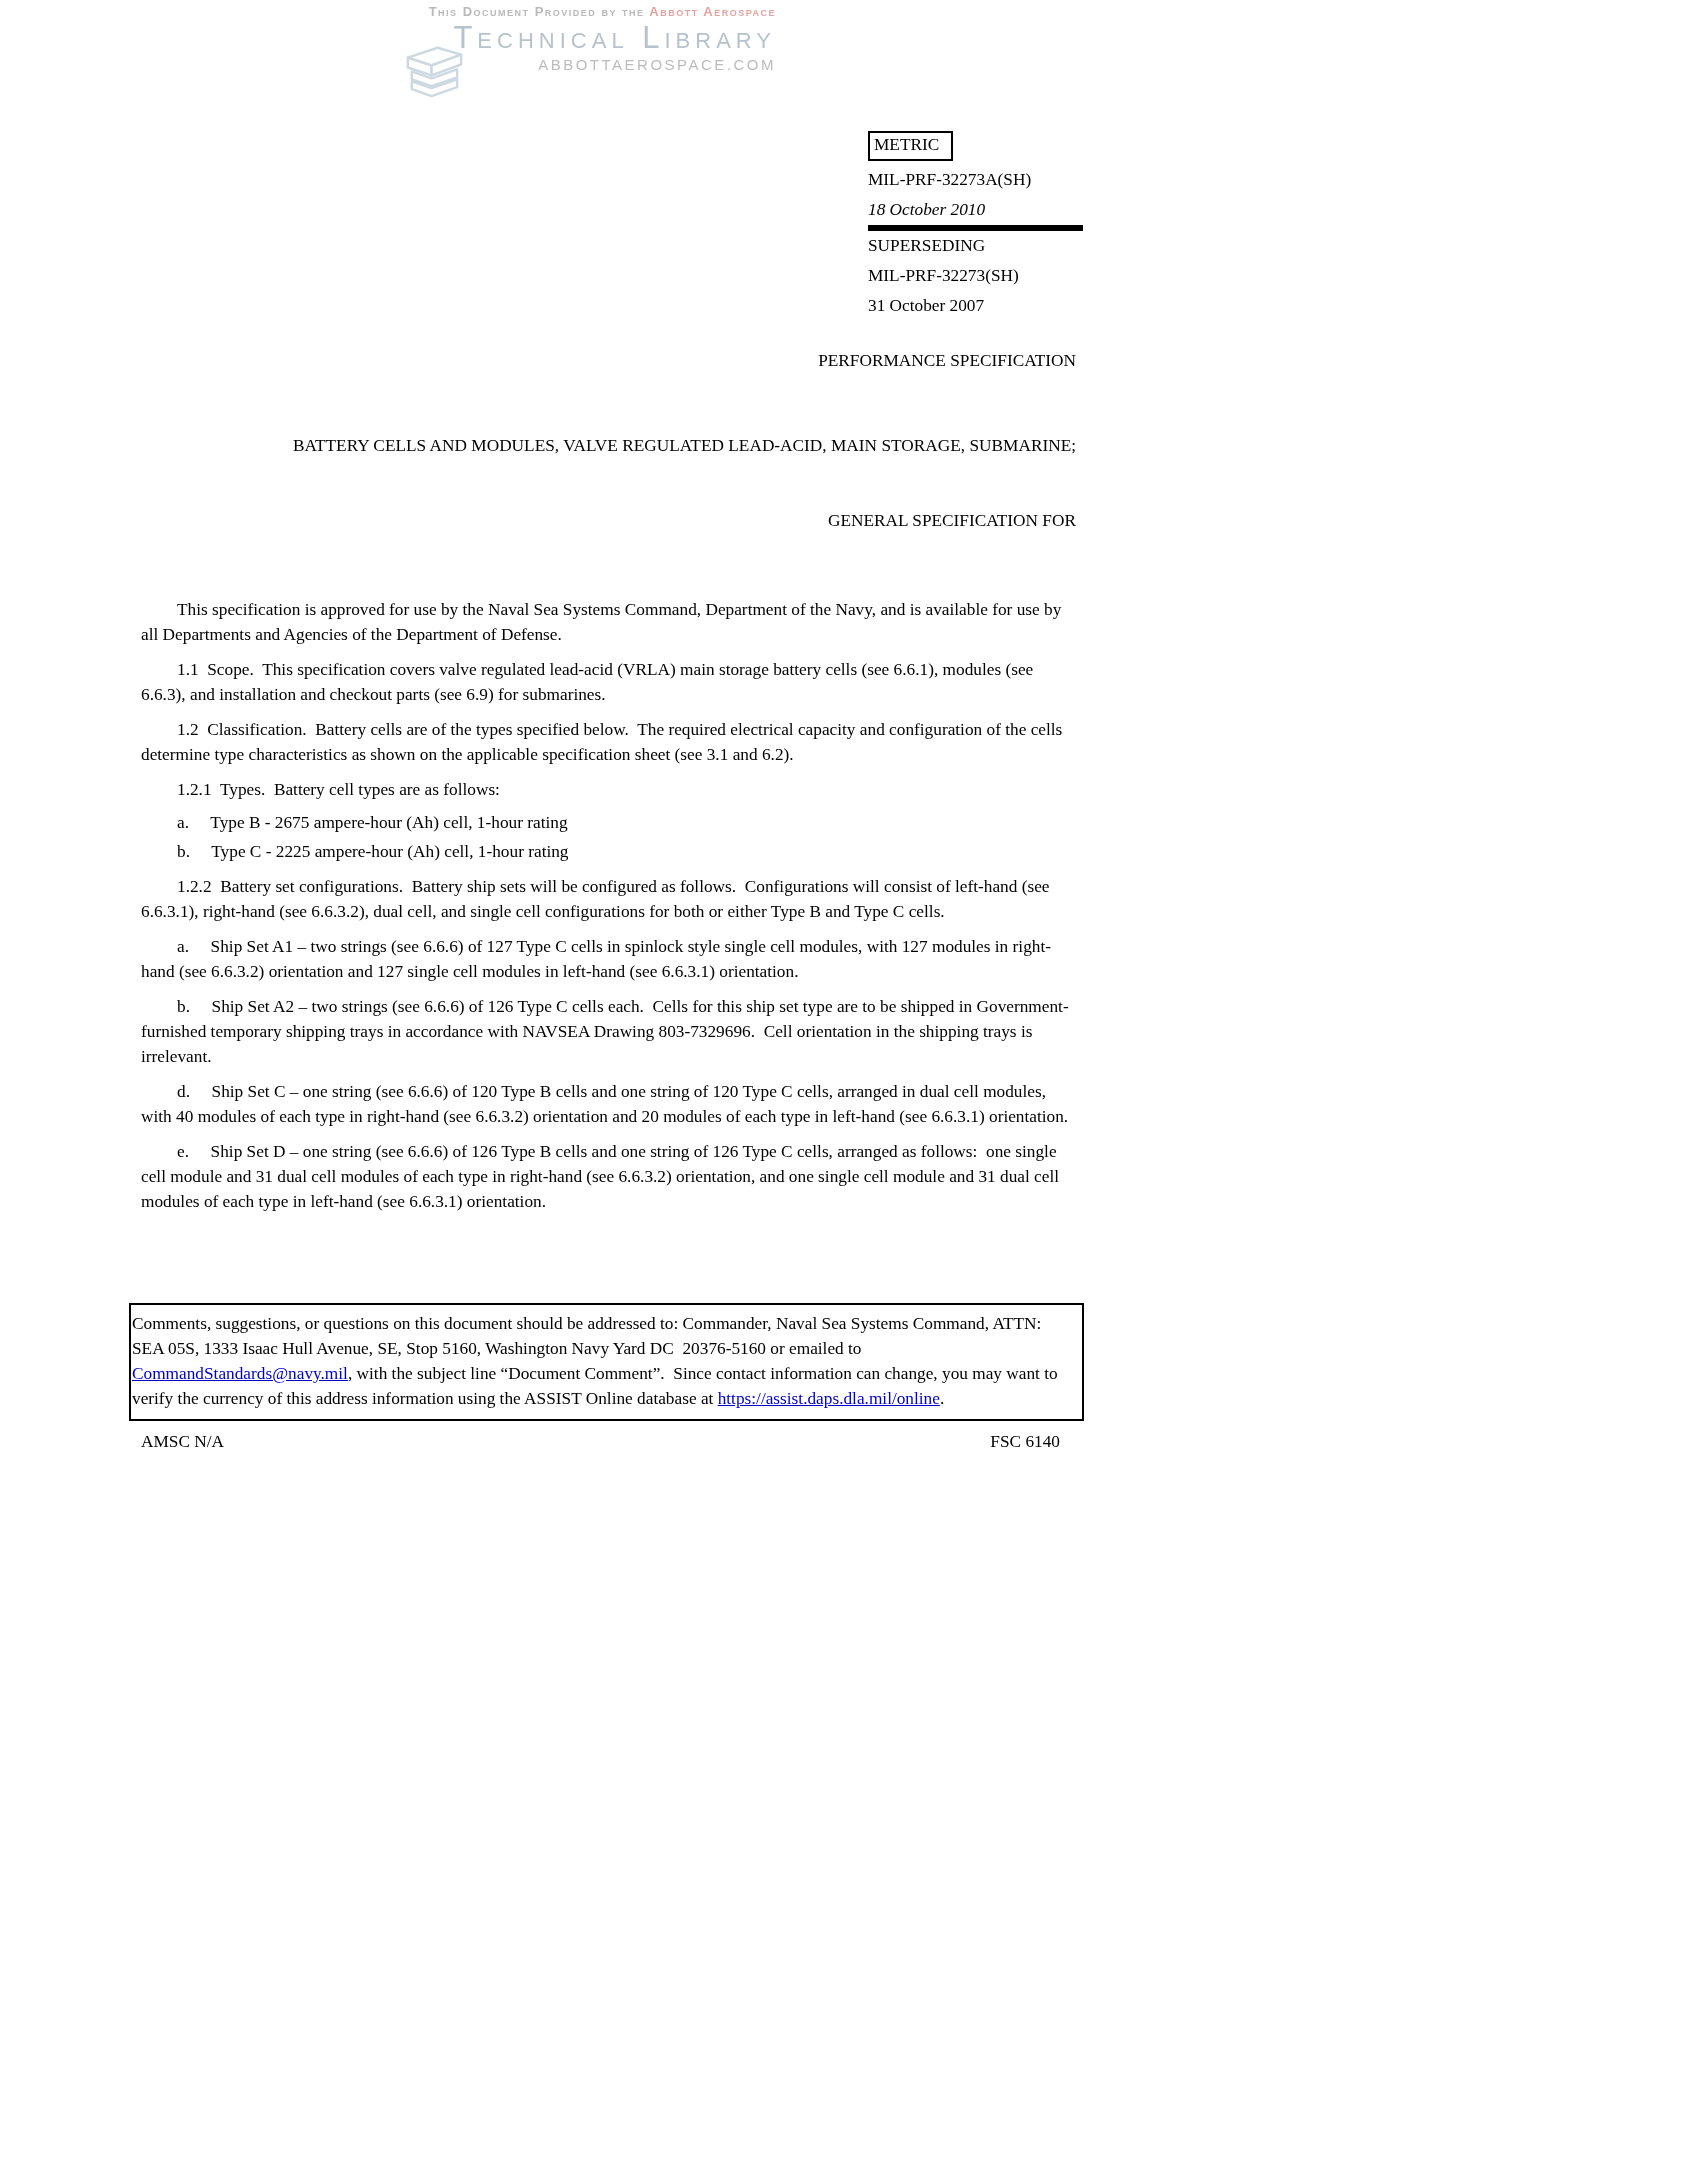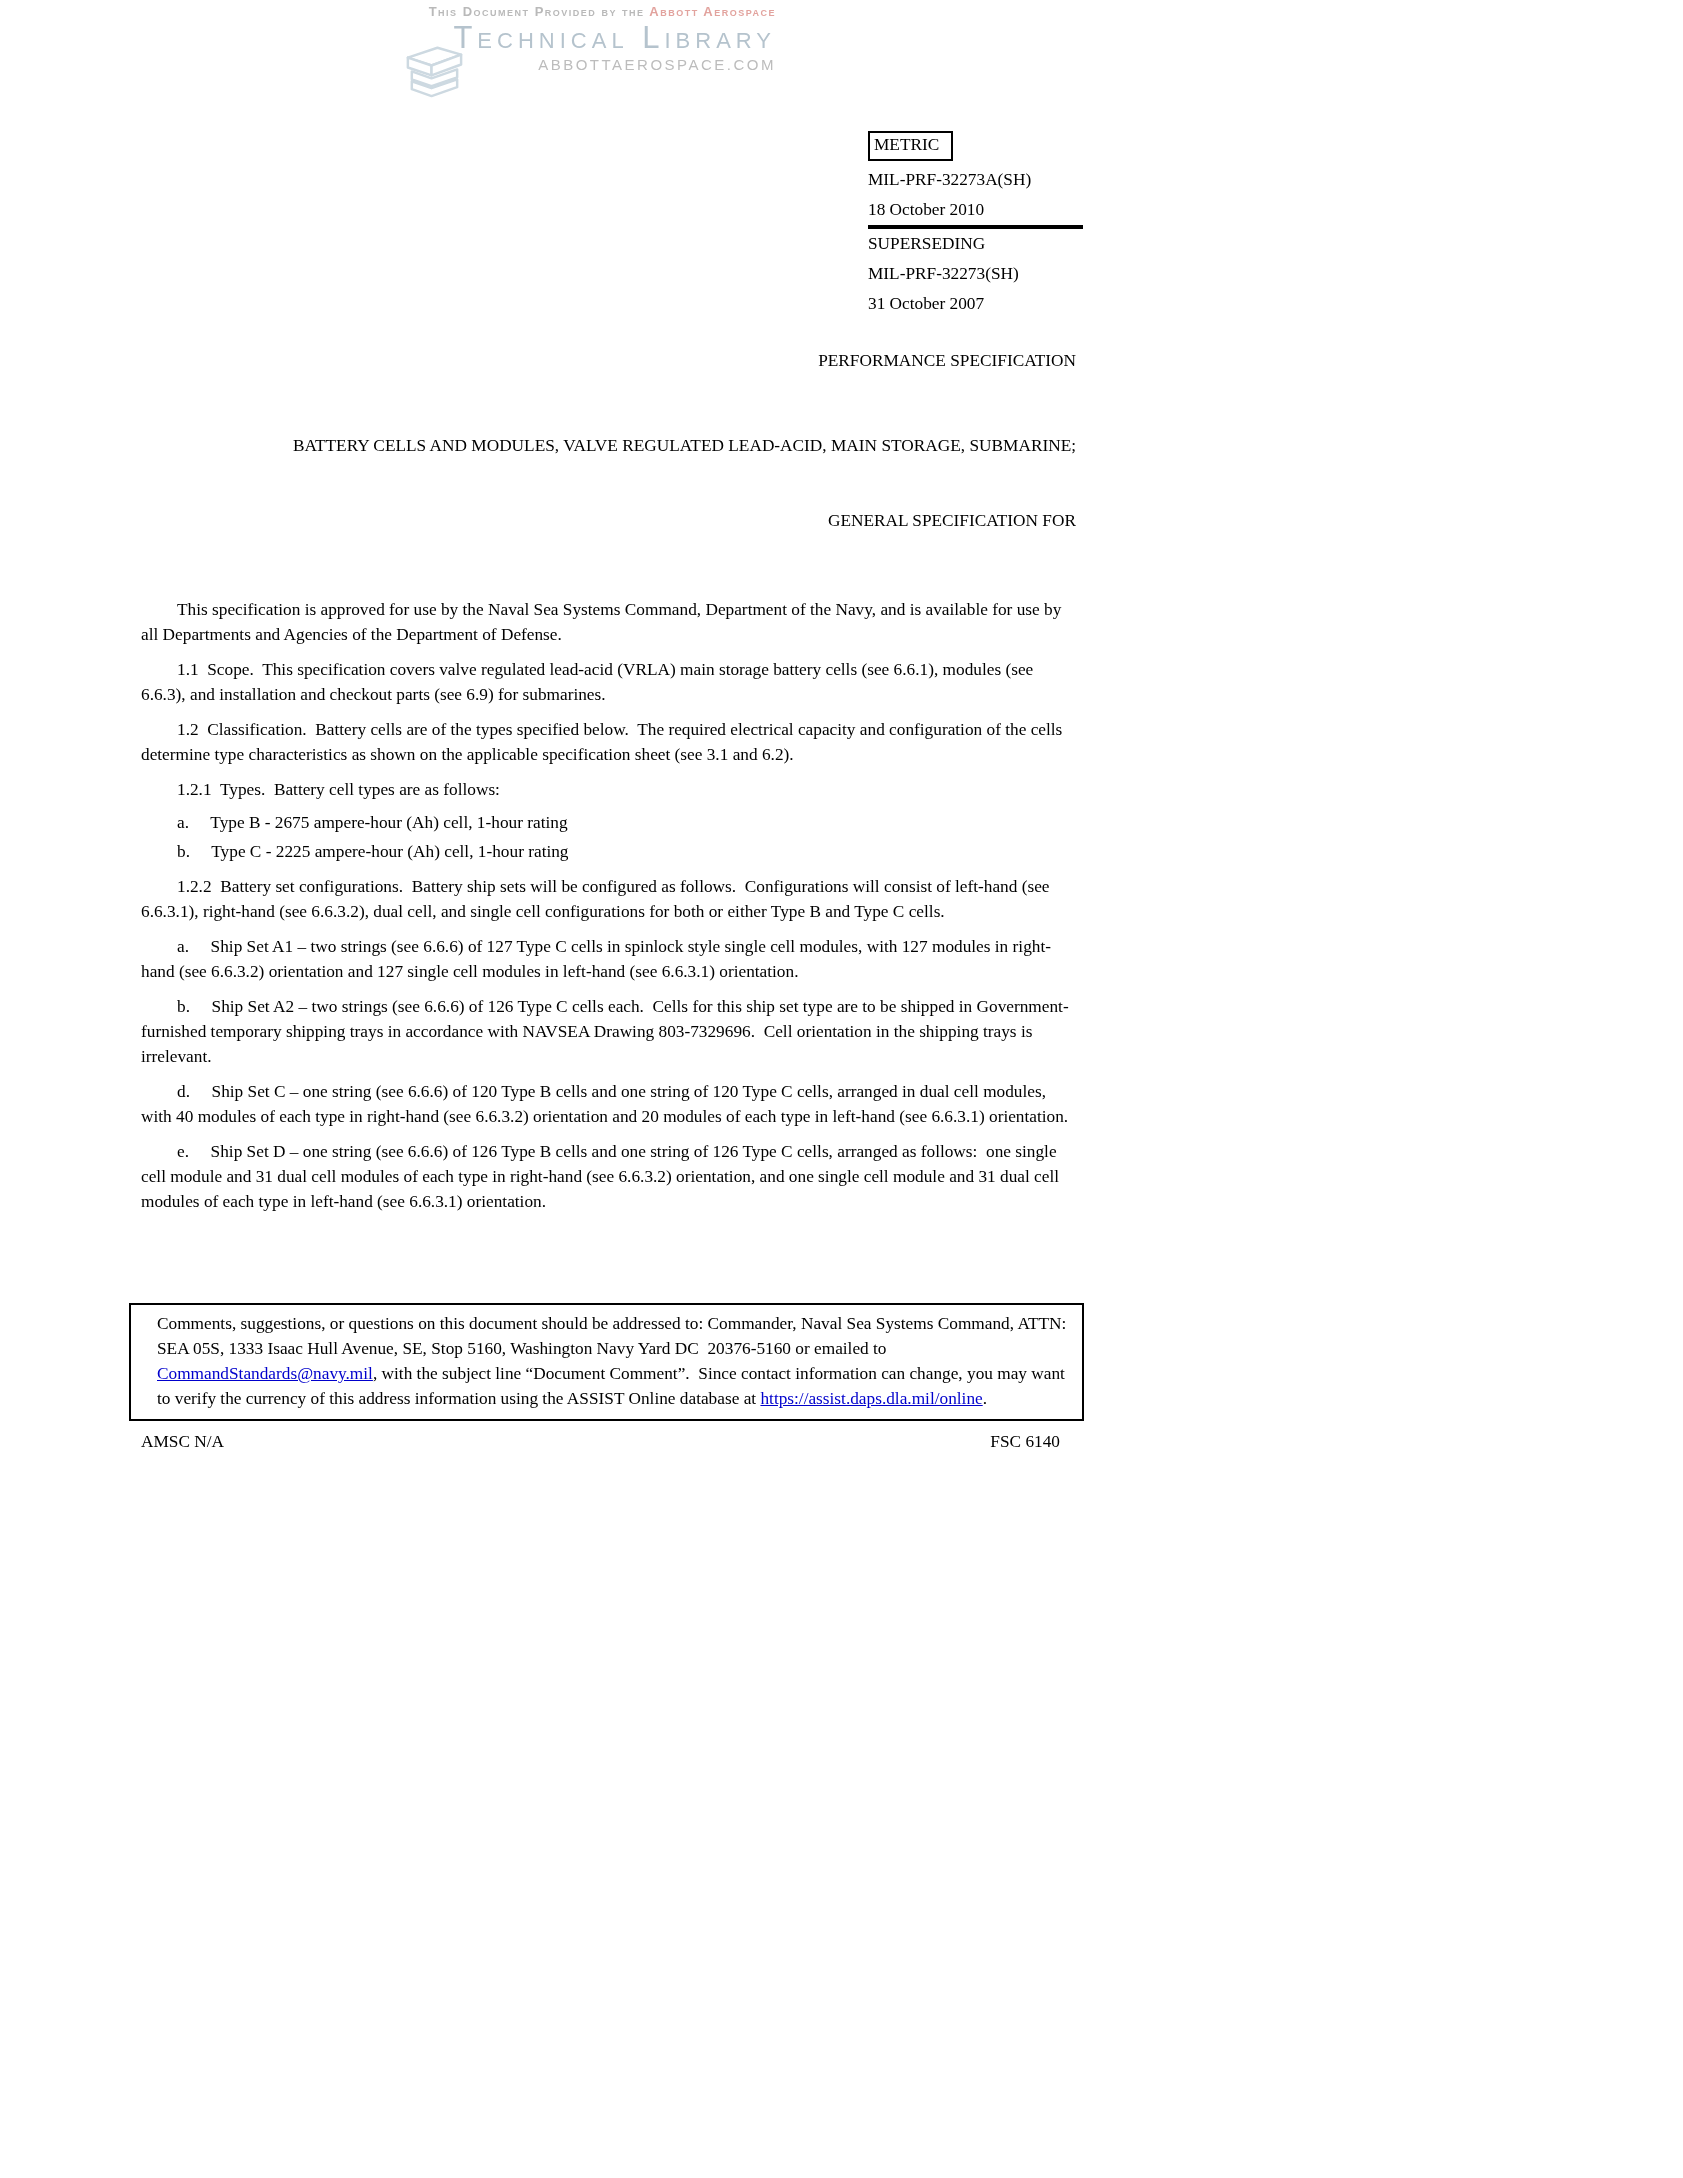--- a/index.html
+++ b/index.html
@@ -29,37 +29,37 @@
   .logo-site { font-size:15px; letter-spacing:2.5px; color:#bcbcbc; margin-top:3px; line-height:15px; }
   .logo-icon { position:absolute; left:-6px; top:24px; }
 
   
   .doc-header { position:absolute; left:868px; top:131px; width:215px; font-size:17.3px; }
   .metric-box {
     display:inline-block; border:2px solid #000;
     padding:2px 12px 4px 4px; margin-bottom:4px;
   }
   .hdr-line { line-height:30px; white-space:pre; }
-  .hdr-underline { border-bottom:4px solid #000000; }
+  .hdr-underline { border-bottom:6px solid #000000;font-style:italic; }
 
   
   .content { position:absolute; left:129px; top:348px; width:955px; font-size:17.3px; line-height:25px; }
   .center { text-align:right; }
   .para { margin:10px 8px 0 12px; text-indent:36px; white-space:pre-wrap; }
   .flush { text-indent:0; }
   .mt0 { margin-top:0; }
   .mt8 { margin-top:8px; }
   .mt4 { margin-top:4px; }
   .mt14 { margin-top:14px; }
   .mt16 { margin-top:16px; }
   .u { }
 
   
   .bottom-block { position:absolute; left:129px; top:1303px; width:955px; font-size:17.3px; line-height:25px; }
-  .comments-box { border:2px solid #000; padding:6px 10px 8px 26px; }
+  .comments-box { border:2px solid #000; padding:6px 10px 8px 1px; }
   .comments-text { white-space:pre-wrap; }
   a.doclink { color:#0000cc; text-decoration:underline; cursor:pointer; }
   .footer-row { display:flex; justify-content:space-between; padding:8px 24px 0 12px; }
 </style>
 </head>
 <body>
 
 <div class="page">
 
   <div class="site-logo">

